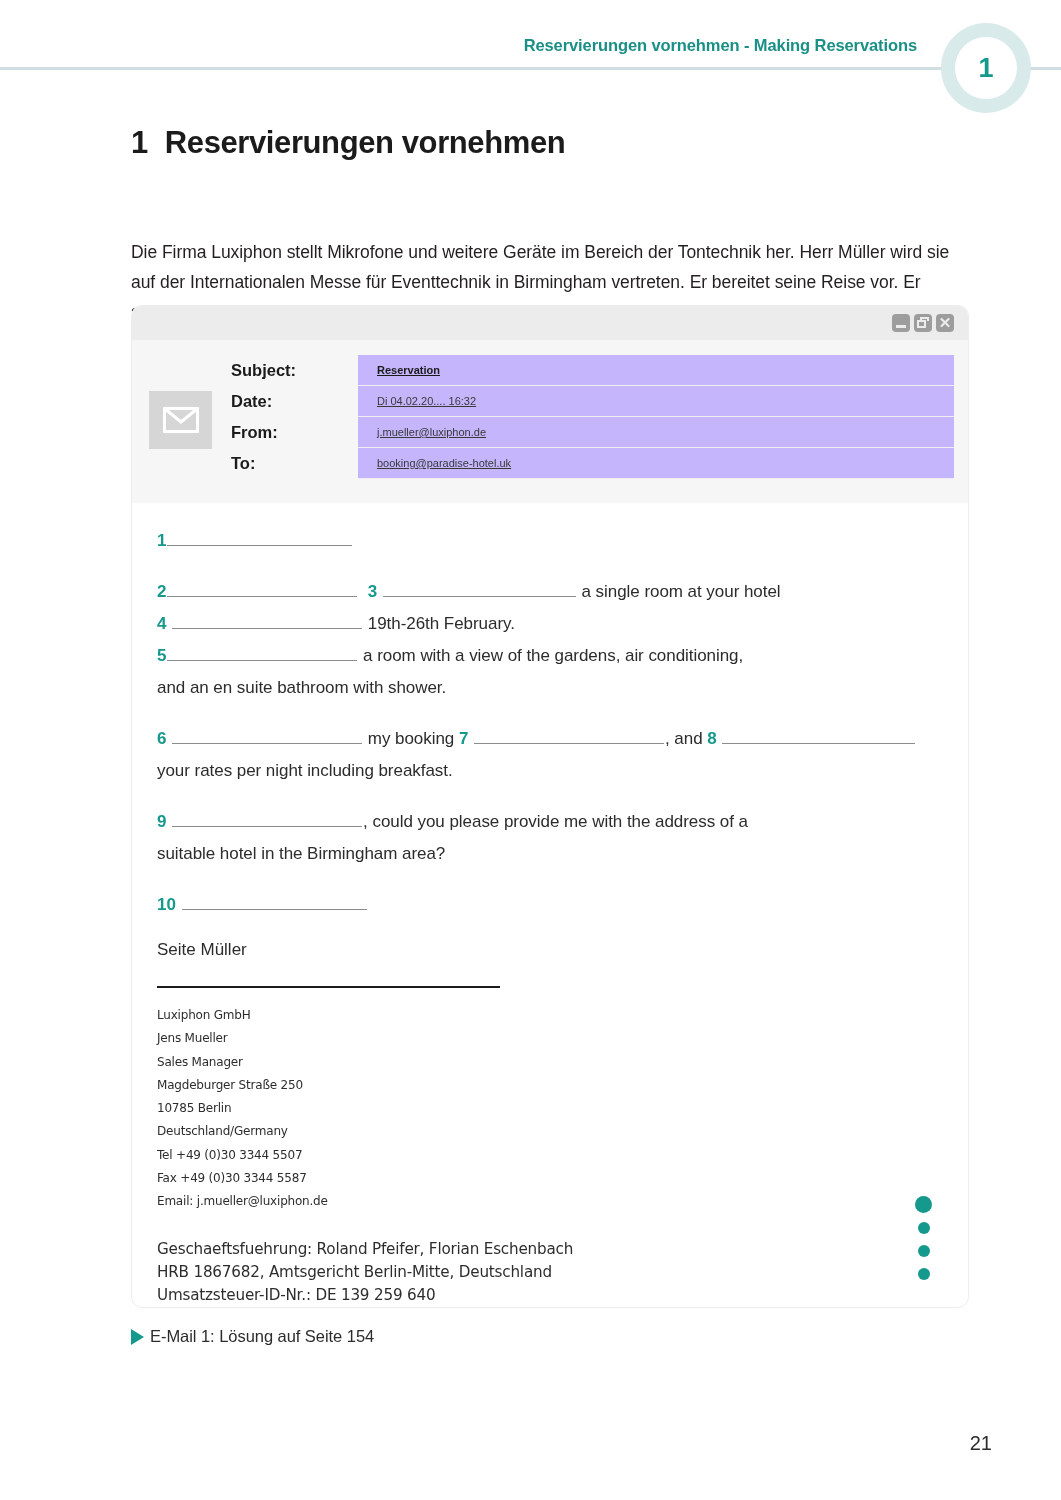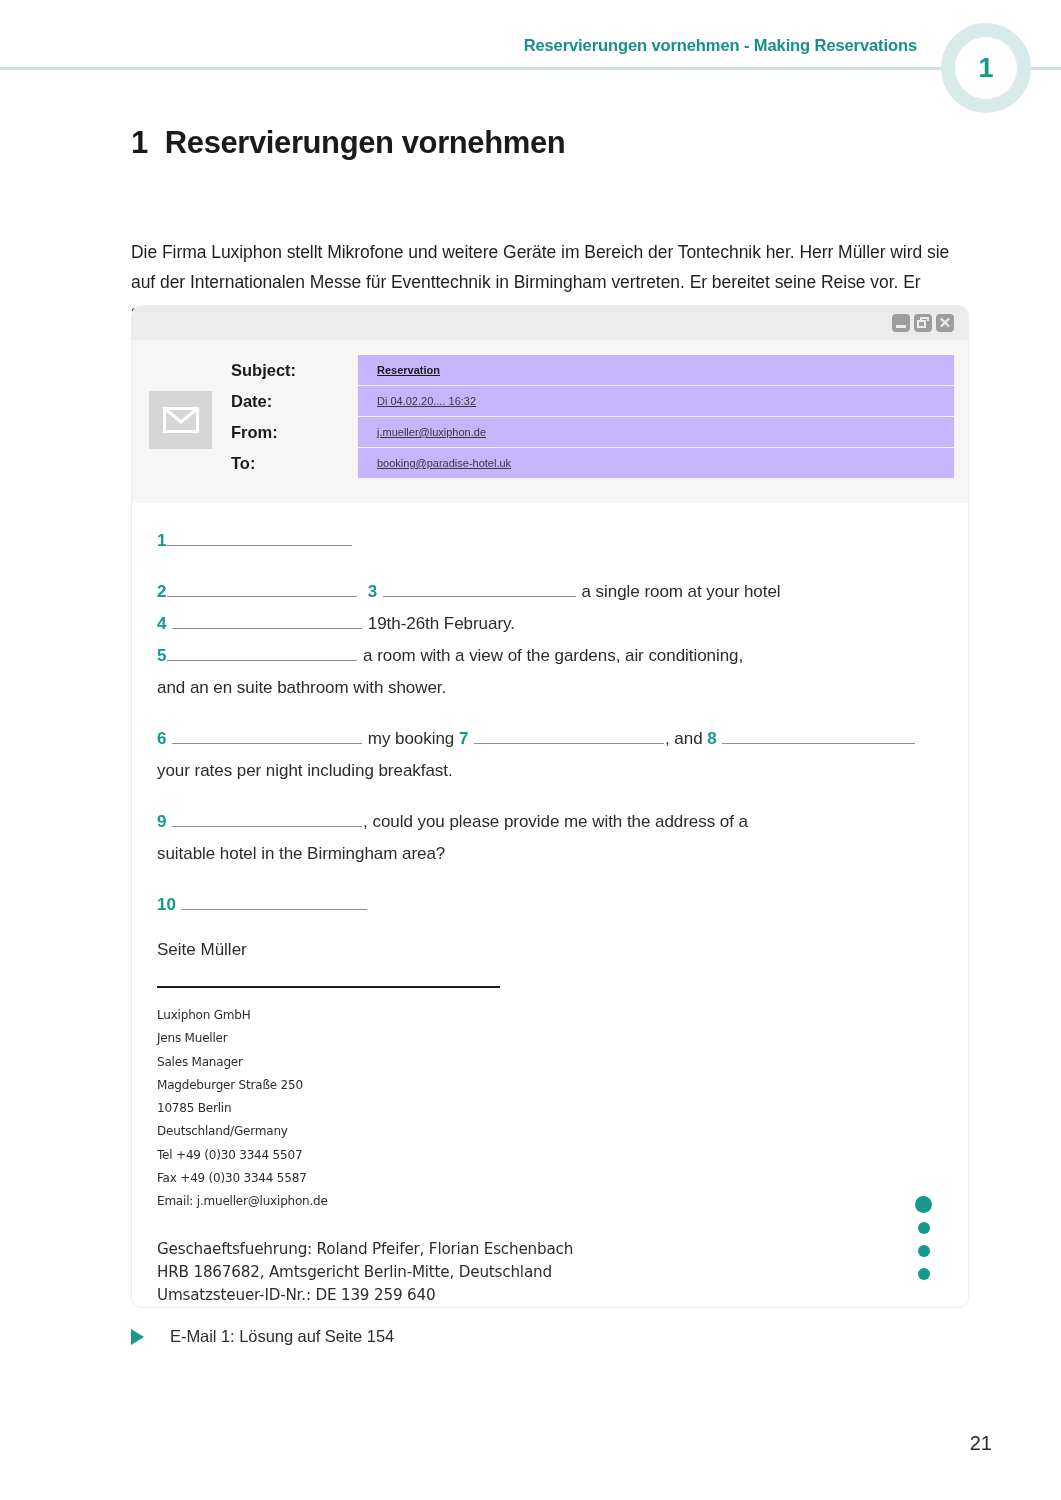--- a/index.html
+++ b/index.html
@@ -284,21 +284,21 @@
   .dot.d3 { width: 12px; height: 12px; margin-bottom: 11px; }
   .dot.d4 { width: 12px; height: 12px; }
 
   
   .caption {
     position: absolute;
     left: 131px;
     top: 1327px;
     display: flex;
     align-items: center;
-    gap: 26px;
+    gap: 6px;
   }
   .caption-marker {
     width: 0; height: 0;
     border-left: 13px solid #14998c;
     border-top: 8px solid transparent;
     border-bottom: 8px solid transparent;
   }
   .caption-text {
     font-size: 16.5px;
     color: #2c2c2c;

